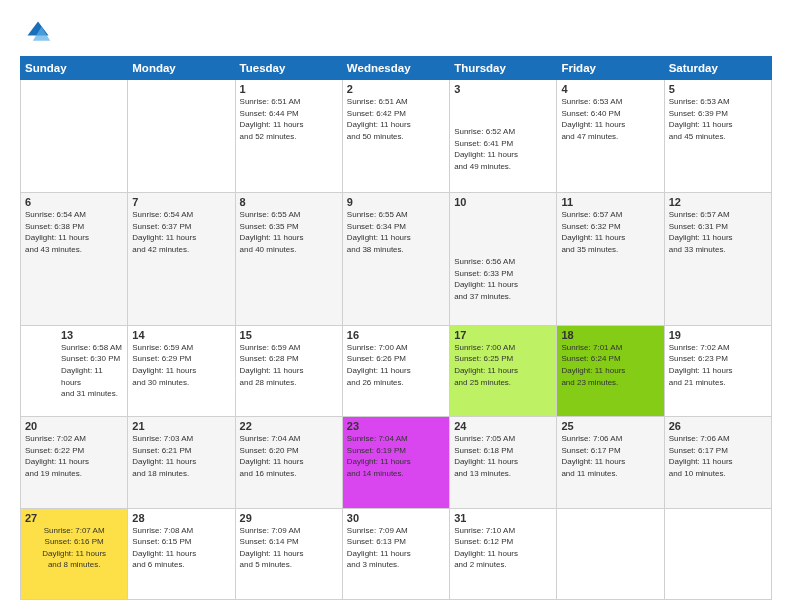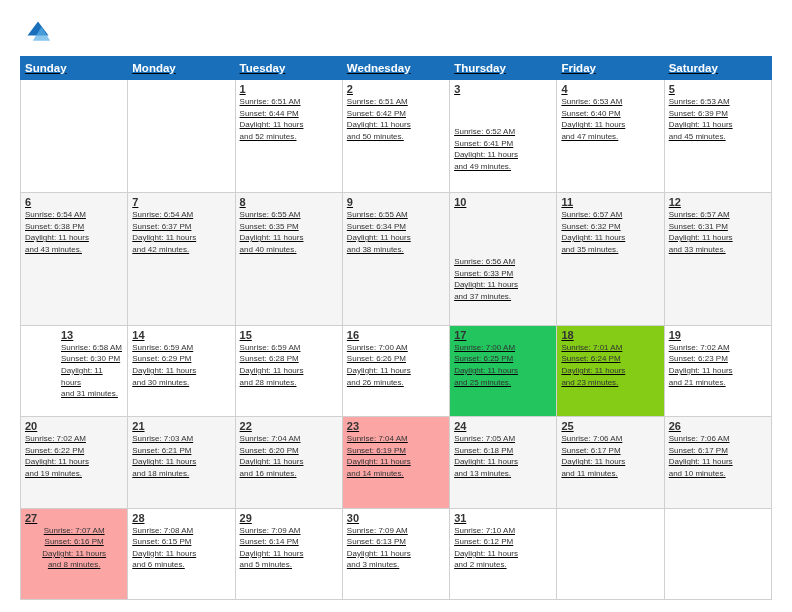--- a/index.html
+++ b/index.html
@@ -53,21 +53,20 @@
     .subtitle {
       font-size: 13px;
       color: #555;
     }
     .calendar {
       flex: 1;
       border: 1px solid #ccc;
       border-collapse: collapse;
       width: 100%;
       table-layout: fixed;
-      text-decoration: underline;
     }
     .calendar th {
       background-color: #1a6fba;
       color: #fff;
       font-size: 11.5px;
       font-weight: bold;
       padding: 5px 4px;
       text-align: left;
       border: 1px solid #1a6fba;
     }
@@ -246,21 +245,21 @@
 Daylight: 11 hours
 and 28 minutes.</div>
           </td>
           <td style="background-color: rgb(255, 255, 255);">
             <span class="day-num">16</span>
             <div class="day-info" style="white-space: pre-line;">Sunrise: 7:00 AM
 Sunset: 6:26 PM
 Daylight: 11 hours
 and 26 minutes.</div>
           </td>
-          <td style="background-color: #22c55e;">
+          <td style="background-color: #bef264;">
             <span class="day-num">17</span>
             <div class="day-info" style="white-space: pre-line;">Sunrise: 7:00 AM
 Sunset: 6:25 PM
 Daylight: 11 hours
 and 25 minutes.</div>
           </td>
           <td style="background-color: #84cc16;">
             <span class="day-num">18</span>
             <div class="day-info" style="white-space: pre-line;">Sunrise: 7:01 AM
 Sunset: 6:24 PM
@@ -290,21 +289,21 @@
 Daylight: 11 hours
 and 18 minutes.</div>
           </td>
           <td style="background-color: rgb(245, 245, 245); margin-left: 37px;">
             <span class="day-num">22</span>
             <div class="day-info" style="white-space: pre-line;">Sunrise: 7:04 AM
 Sunset: 6:20 PM
 Daylight: 11 hours
 and 16 minutes.</div>
           </td>
-          <td style="background-color: #fca5a5;">
+          <td style="background-color: #d946ef;">
             <span class="day-num">23</span>
             <div class="day-info" style="white-space: pre-line;">Sunrise: 7:04 AM
 Sunset: 6:19 PM
 Daylight: 11 hours
 and 14 minutes.</div>
           </td>
           <td style="background-color: rgb(245, 245, 245);">
             <span class="day-num">24</span>
             <div class="day-info" style="white-space: pre-line;">Sunrise: 7:05 AM
 Sunset: 6:18 PM
@@ -320,21 +319,21 @@
           </td>
           <td style="background-color: rgb(245, 245, 245);">
             <span class="day-num">26</span>
             <div class="day-info" style="white-space: pre-line;">Sunrise: 7:06 AM
 Sunset: 6:17 PM
 Daylight: 11 hours
 and 10 minutes.</div>
           </td>
         </tr>
         <tr>
-          <td style="background-color: #fca5a5;">
+          <td style="background-color: #fde047;">
             <span class="day-num">27</span>
             <div class="day-info" style="white-space: pre-line; text-align: center;">Sunrise: 7:07 AM
 Sunset: 6:16 PM
 Daylight: 11 hours
 and 8 minutes.</div>
           </td>
           <td style="background-color: rgb(255, 255, 255);">
             <span class="day-num">28</span>
             <div class="day-info" style="white-space: pre-line;">Sunrise: 7:08 AM
 Sunset: 6:15 PM

